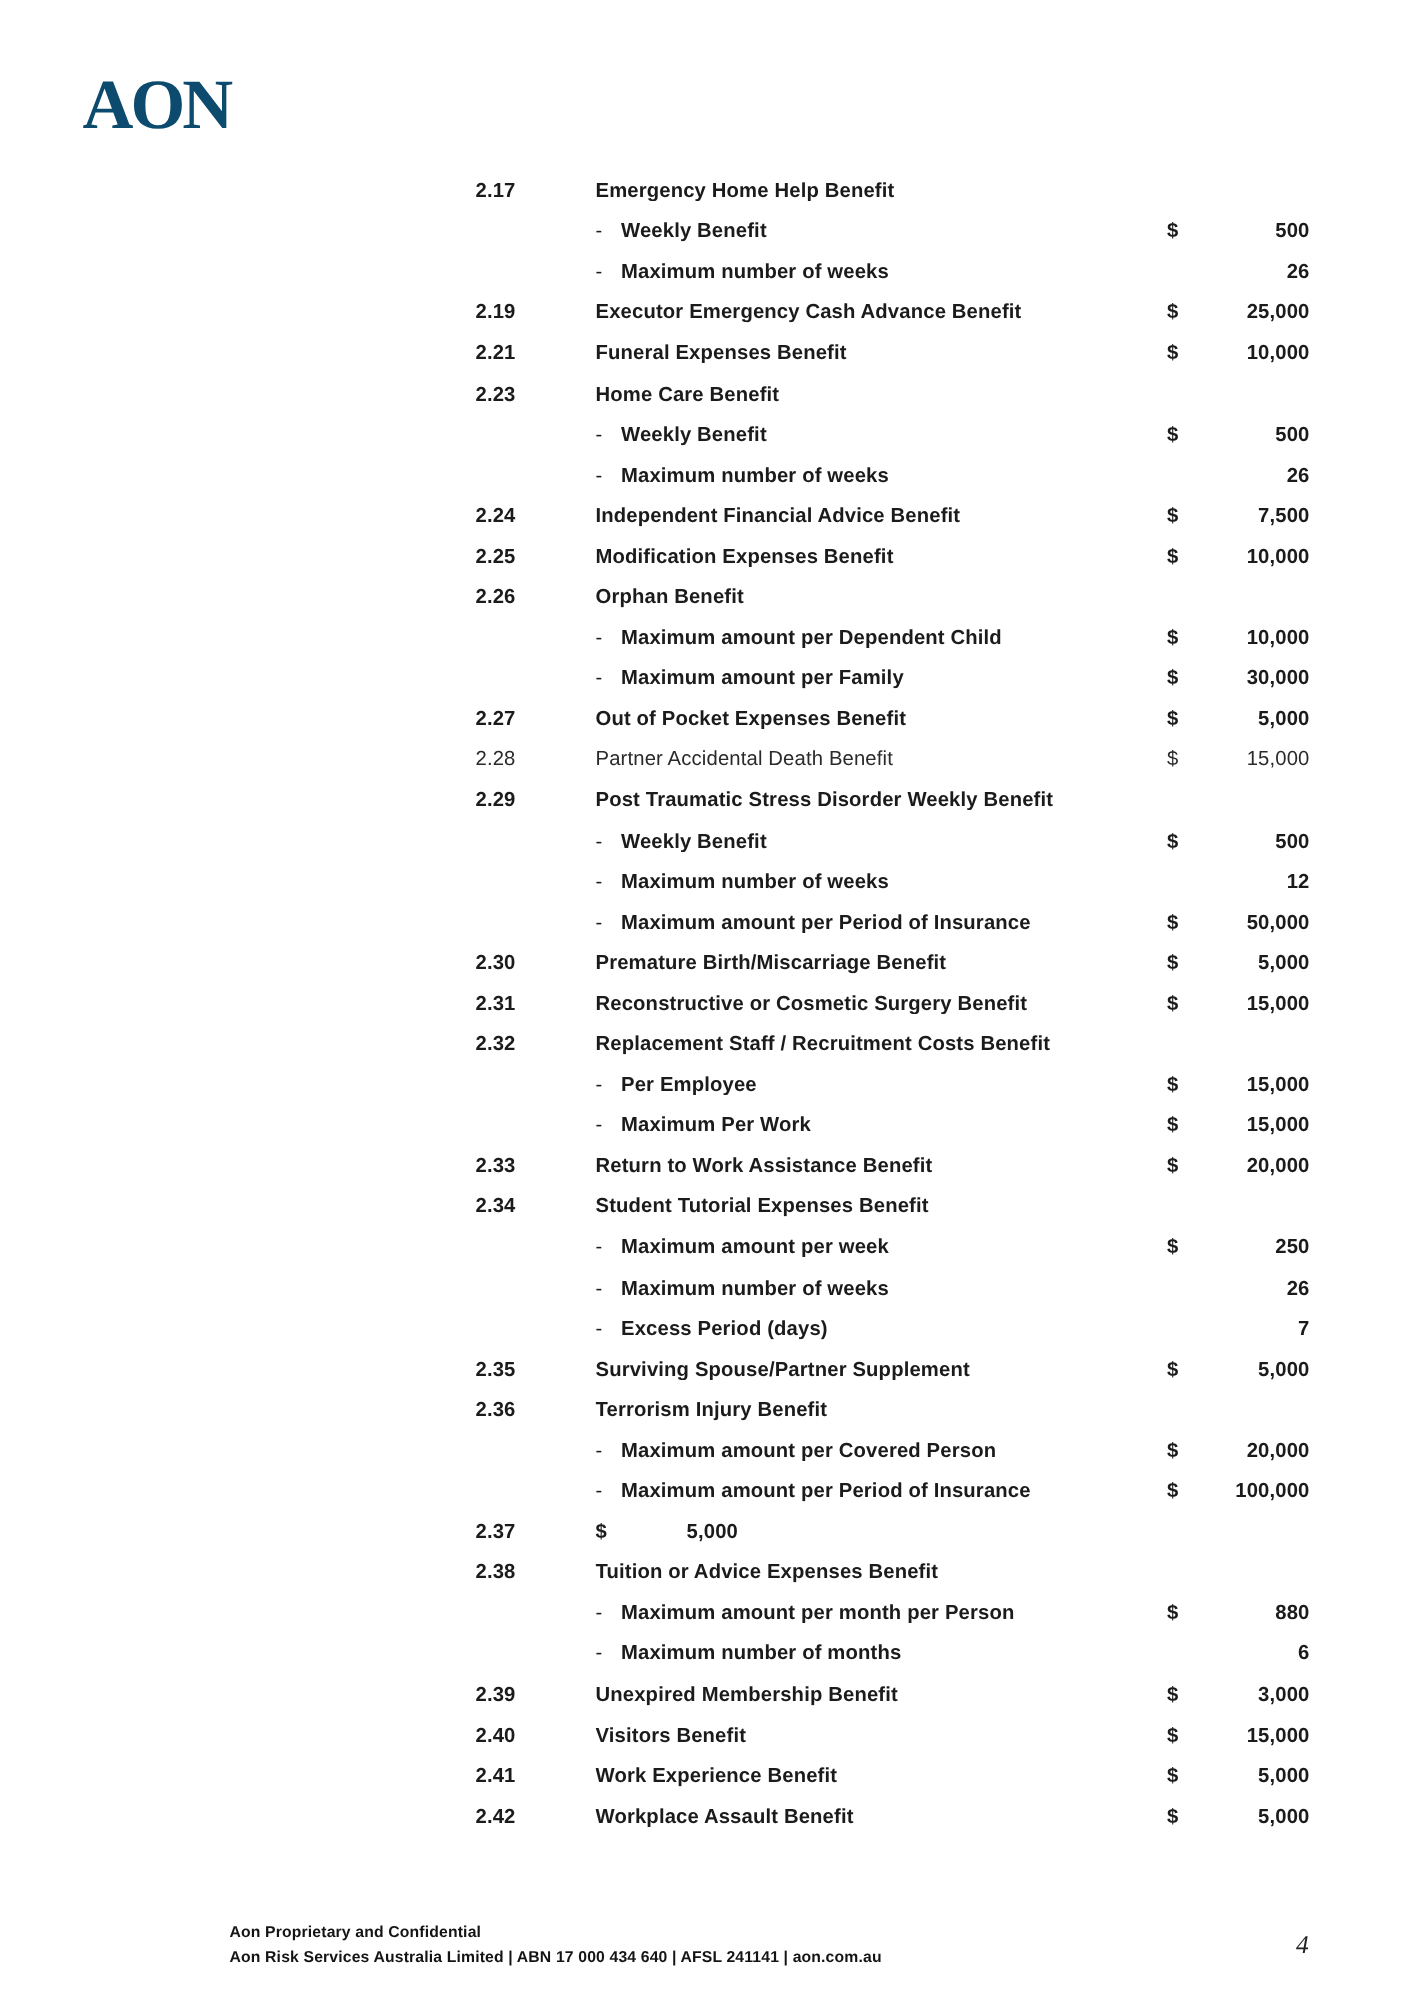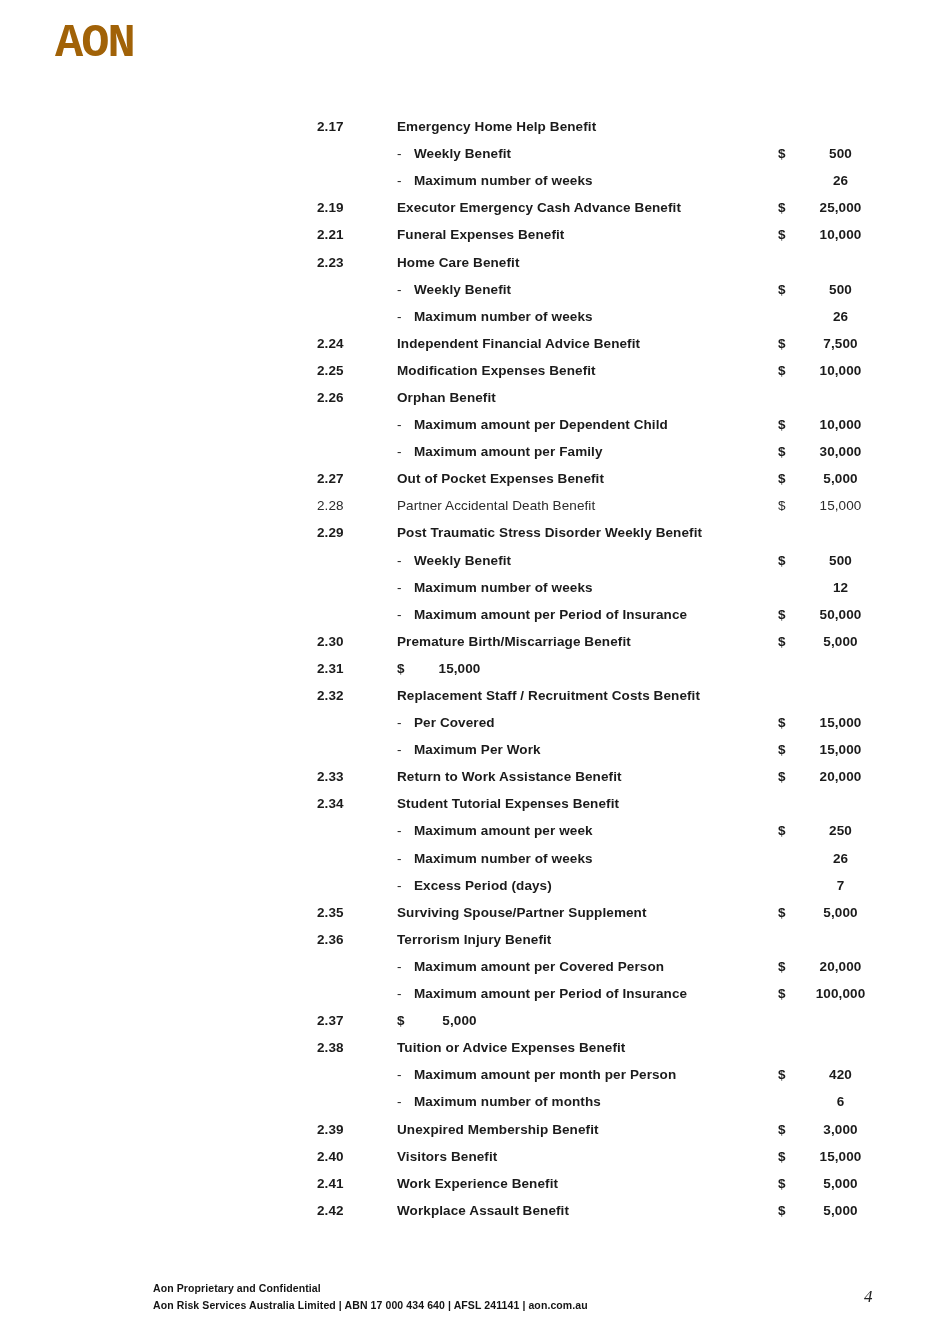--- a/index.html
+++ b/index.html
@@ -1,39 +1,39 @@
 <!DOCTYPE html>
 <html><head>
 <meta charset="utf-8">
 <style>
   html,body{margin:0;padding:0;}
   body{
     width:950px;height:1343px;position:relative;background:#ffffff;
     font-family:"Liberation Sans", sans-serif;color:#1b1b1b;overflow:hidden;
   }
   .logo{
-    position:absolute;left:55px;top:20px;
-    font-family:Liberation Mono, monospace;
+    position:absolute;left:55px;top:47px;
+    font-family:Liberation Serif, serif;
     font-weight:800;font-size:47px;line-height:47px;
-    letter-spacing:-2px;color:#a16207;
+    letter-spacing:-2px;color:#0c4a6e;
   }
   .benefits-table{
     position:absolute;left:317px;top:113px;width:556px;
   }
   .row{
     display:flex;align-items:center;height:27.1px;
     font-size:13.5px;font-weight:600;letter-spacing:.1px;color:#1b1b1b;
     white-space:nowrap;
   }
   .row.light{font-weight:400;color:#2a2a2a;}
   .cell-num{width:80px;flex:0 0 auto;}
   .cell-label{flex:1 1 auto;display:flex;overflow:hidden;}
   .dash{width:17px;flex:0 0 auto;font-weight:400;}
   .cell-cur{width:30px;flex:0 0 auto;}
-  .cell-amt{width:65px;flex:0 0 auto;text-align:center;}
+  .cell-amt{width:65px;flex:0 0 auto;text-align:right;}
   .footer{
     position:absolute;left:153px;top:1280px;
     font-size:10.5px;font-weight:700;line-height:16.5px;color:#141414;
     letter-spacing:.1px;
   }
   .page-number{
     position:absolute;left:864px;top:1287px;
     font-family:"Liberation Serif", serif;font-style:italic;
     font-size:17px;color:#222;
   }
@@ -208,36 +208,39 @@
     <div class="row">
       <span class="cell-num">2.30</span>
       <span class="cell-label">
         <span class="">Premature Birth/Miscarriage Benefit</span>
       </span>
       <span class="cell-cur">$</span>
       <span class="cell-amt">5,000</span>
     </div>
     <div class="row">
       <span class="cell-num">2.31</span>
+      <span class="cell-label">
+        <span class="">Reconstructive or Cosmetic Surgery Benefit</span>
+      </span>
       <span class="cell-cur">$</span>
       <span class="cell-amt">15,000</span>
     </div>
     <div class="row">
       <span class="cell-num">2.32</span>
       <span class="cell-label">
         <span class="">Replacement Staff / Recruitment Costs Benefit</span>
       </span>
       <span class="cell-cur"></span>
       <span class="cell-amt"></span>
     </div>
     <div class="row">
       <span class="cell-num"></span>
       <span class="cell-label">
         <span class="dash">-</span>
-        <span class="">Per Covered</span>
+        <span class="">Per Employee</span>
       </span>
       <span class="cell-cur">$</span>
       <span class="cell-amt">15,000</span>
     </div>
     <div class="row">
       <span class="cell-num"></span>
       <span class="cell-label">
         <span class="dash">-</span>
         <span class="">Maximum Per Work</span>
       </span>
@@ -334,21 +337,21 @@
       <span class="cell-cur"></span>
       <span class="cell-amt"></span>
     </div>
     <div class="row">
       <span class="cell-num"></span>
       <span class="cell-label">
         <span class="dash">-</span>
         <span class="">Maximum amount per month per Person</span>
       </span>
       <span class="cell-cur">$</span>
-      <span class="cell-amt">420</span>
+      <span class="cell-amt">880</span>
     </div>
     <div class="row">
       <span class="cell-num"></span>
       <span class="cell-label">
         <span class="dash">-</span>
         <span class="">Maximum number of months</span>
       </span>
       <span class="cell-cur"></span>
       <span class="cell-amt">6</span>
     </div>

